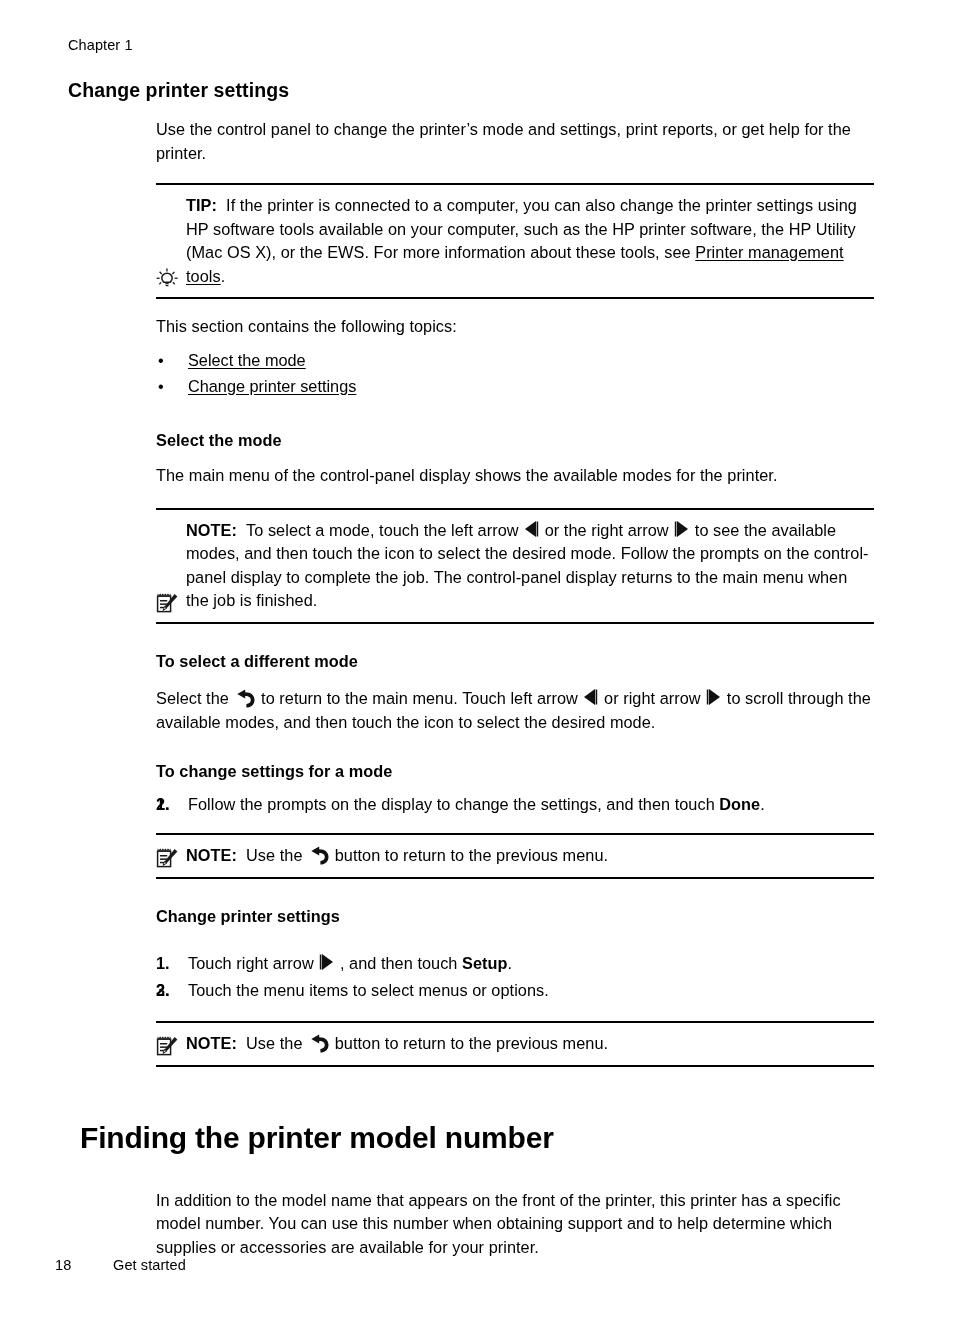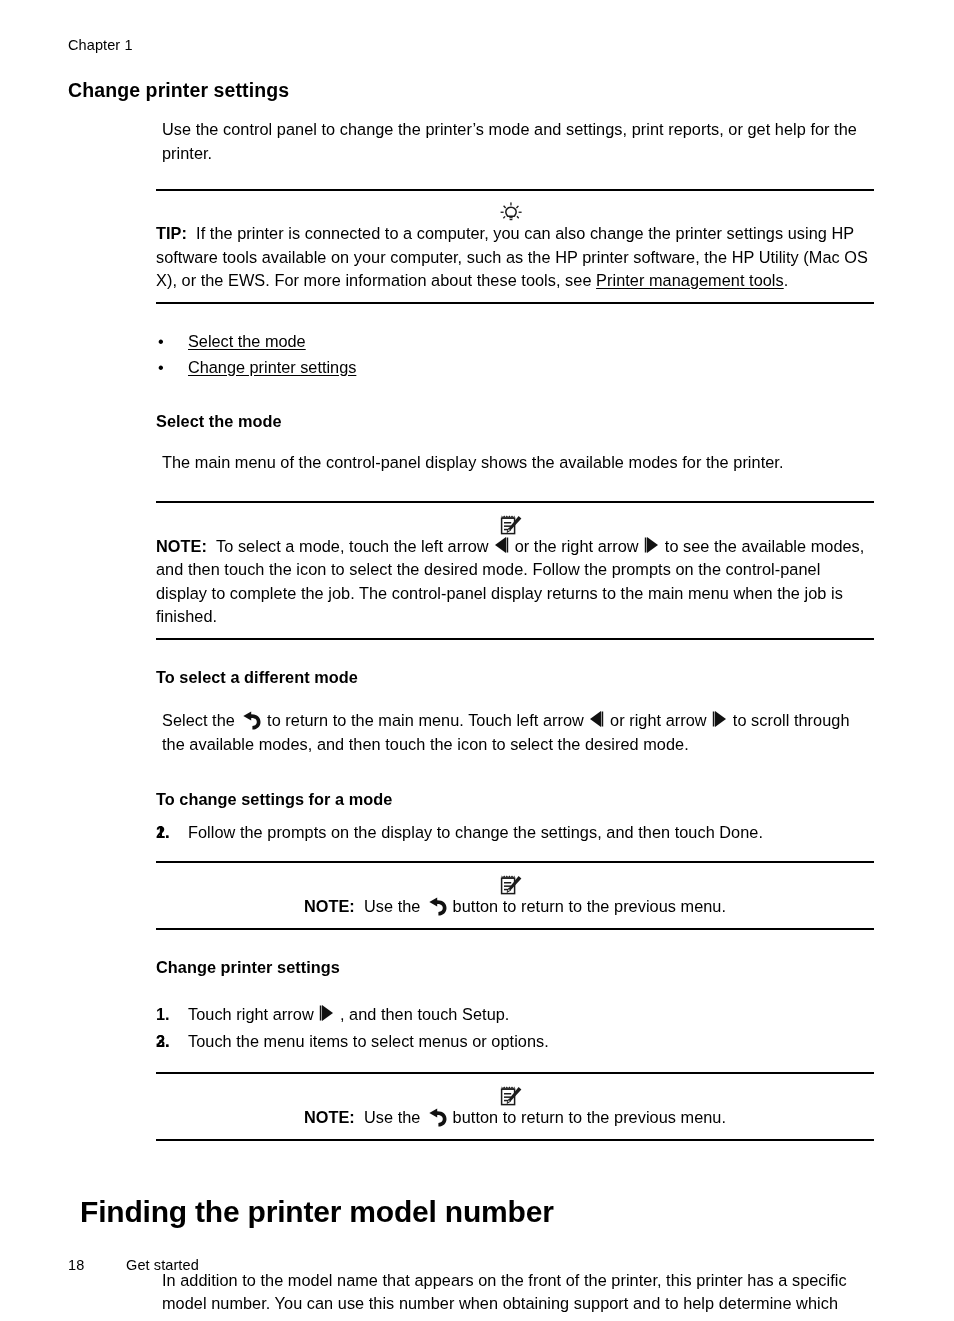--- a/index.html
+++ b/index.html
@@ -59,21 +59,21 @@
 
   
   .indent {
     margin-left: 88px;
     width: 718px;
   }
 
   p.body {
     font-size: 16.3px;
     line-height: 23.5px;
-    margin: 6px;
+    margin: 0;
     letter-spacing: 0.05px;
   }
 
   .h3 {
     font-size: 16.3px;
     font-weight: bold;
     line-height: 23.5px;
     margin: 0;
     letter-spacing: 0.05px;
   }
@@ -91,22 +91,21 @@
 
   
   .admon {
     border-top: 2.2px solid #000;
     border-bottom: 2.2px solid #000;
     padding: 9px 0 9px 0;
     position: relative;
   }
   .admon-inner {
     display: flex;
-    align-items: center;
-    flex-direction: column;
+    align-items: flex-end;
   }
   .admon-icon {
     width: 30px;
     min-width: 30px;
     padding-top: 2px;
     line-height: 0;
   }
   .admon-text {
     font-size: 16.3px;
     line-height: 23.5px;
@@ -159,35 +158,35 @@
     margin-bottom: 3px;
     letter-spacing: 0.05px;
   }
   ol.steps li .step-num {
     position: absolute;
     left: 0;
     top: 0;
     font-weight: bold;
   }
 
-  b, .bold { font-weight: normal; }
+  b, .bold { font-weight: bold; }
 
   
   .ico {
     display: inline-block;
     vertical-align: -3px;
     line-height: 0;
   }
   .ico-arrow { vertical-align: -2px; }
   .ico-back  { vertical-align: -5px; }
 
   
   .footer {
     position: absolute;
-    left: 68px;
+    left: 55px;
     top: 1256px;
     font-size: 14.5px;
     line-height: 18px;
     letter-spacing: 0.1px;
   }
   .footer .pg-num {
     display: inline-block;
     width: 58px;
   }
 </style>
@@ -256,20 +255,21 @@
             <svg width="22" height="20" viewBox="0 0 22 20">
                 <use href="#sym-lightbulb"></use>
               </svg>
           </span>
           <span class="admon-text"><span class="admon-label">TIP:</span><span>If the printer is connected to a computer, you can also change the printer settings using HP software tools available on your computer, such as the HP printer software, the HP Utility (Mac OS X), or the EWS. For more information about these tools, see </span><a class="xref" href="#">Printer management tools</a><span>.</span></span>
         </div>
       </div>
 
       <div class="spacer-16"></div>
 
+      <p class="body">This section contains the following topics:</p>
 
       <div class="spacer-8"></div>
 
       <ul class="bullets">
         <li><span class="bullet-dot">•</span><a class="xref" href="#">Select the mode</a></li>
         <li><span class="bullet-dot">•</span><a class="xref" href="#">Change printer settings</a></li>
       </ul>
 
       <div class="spacer-30"></div>
 

